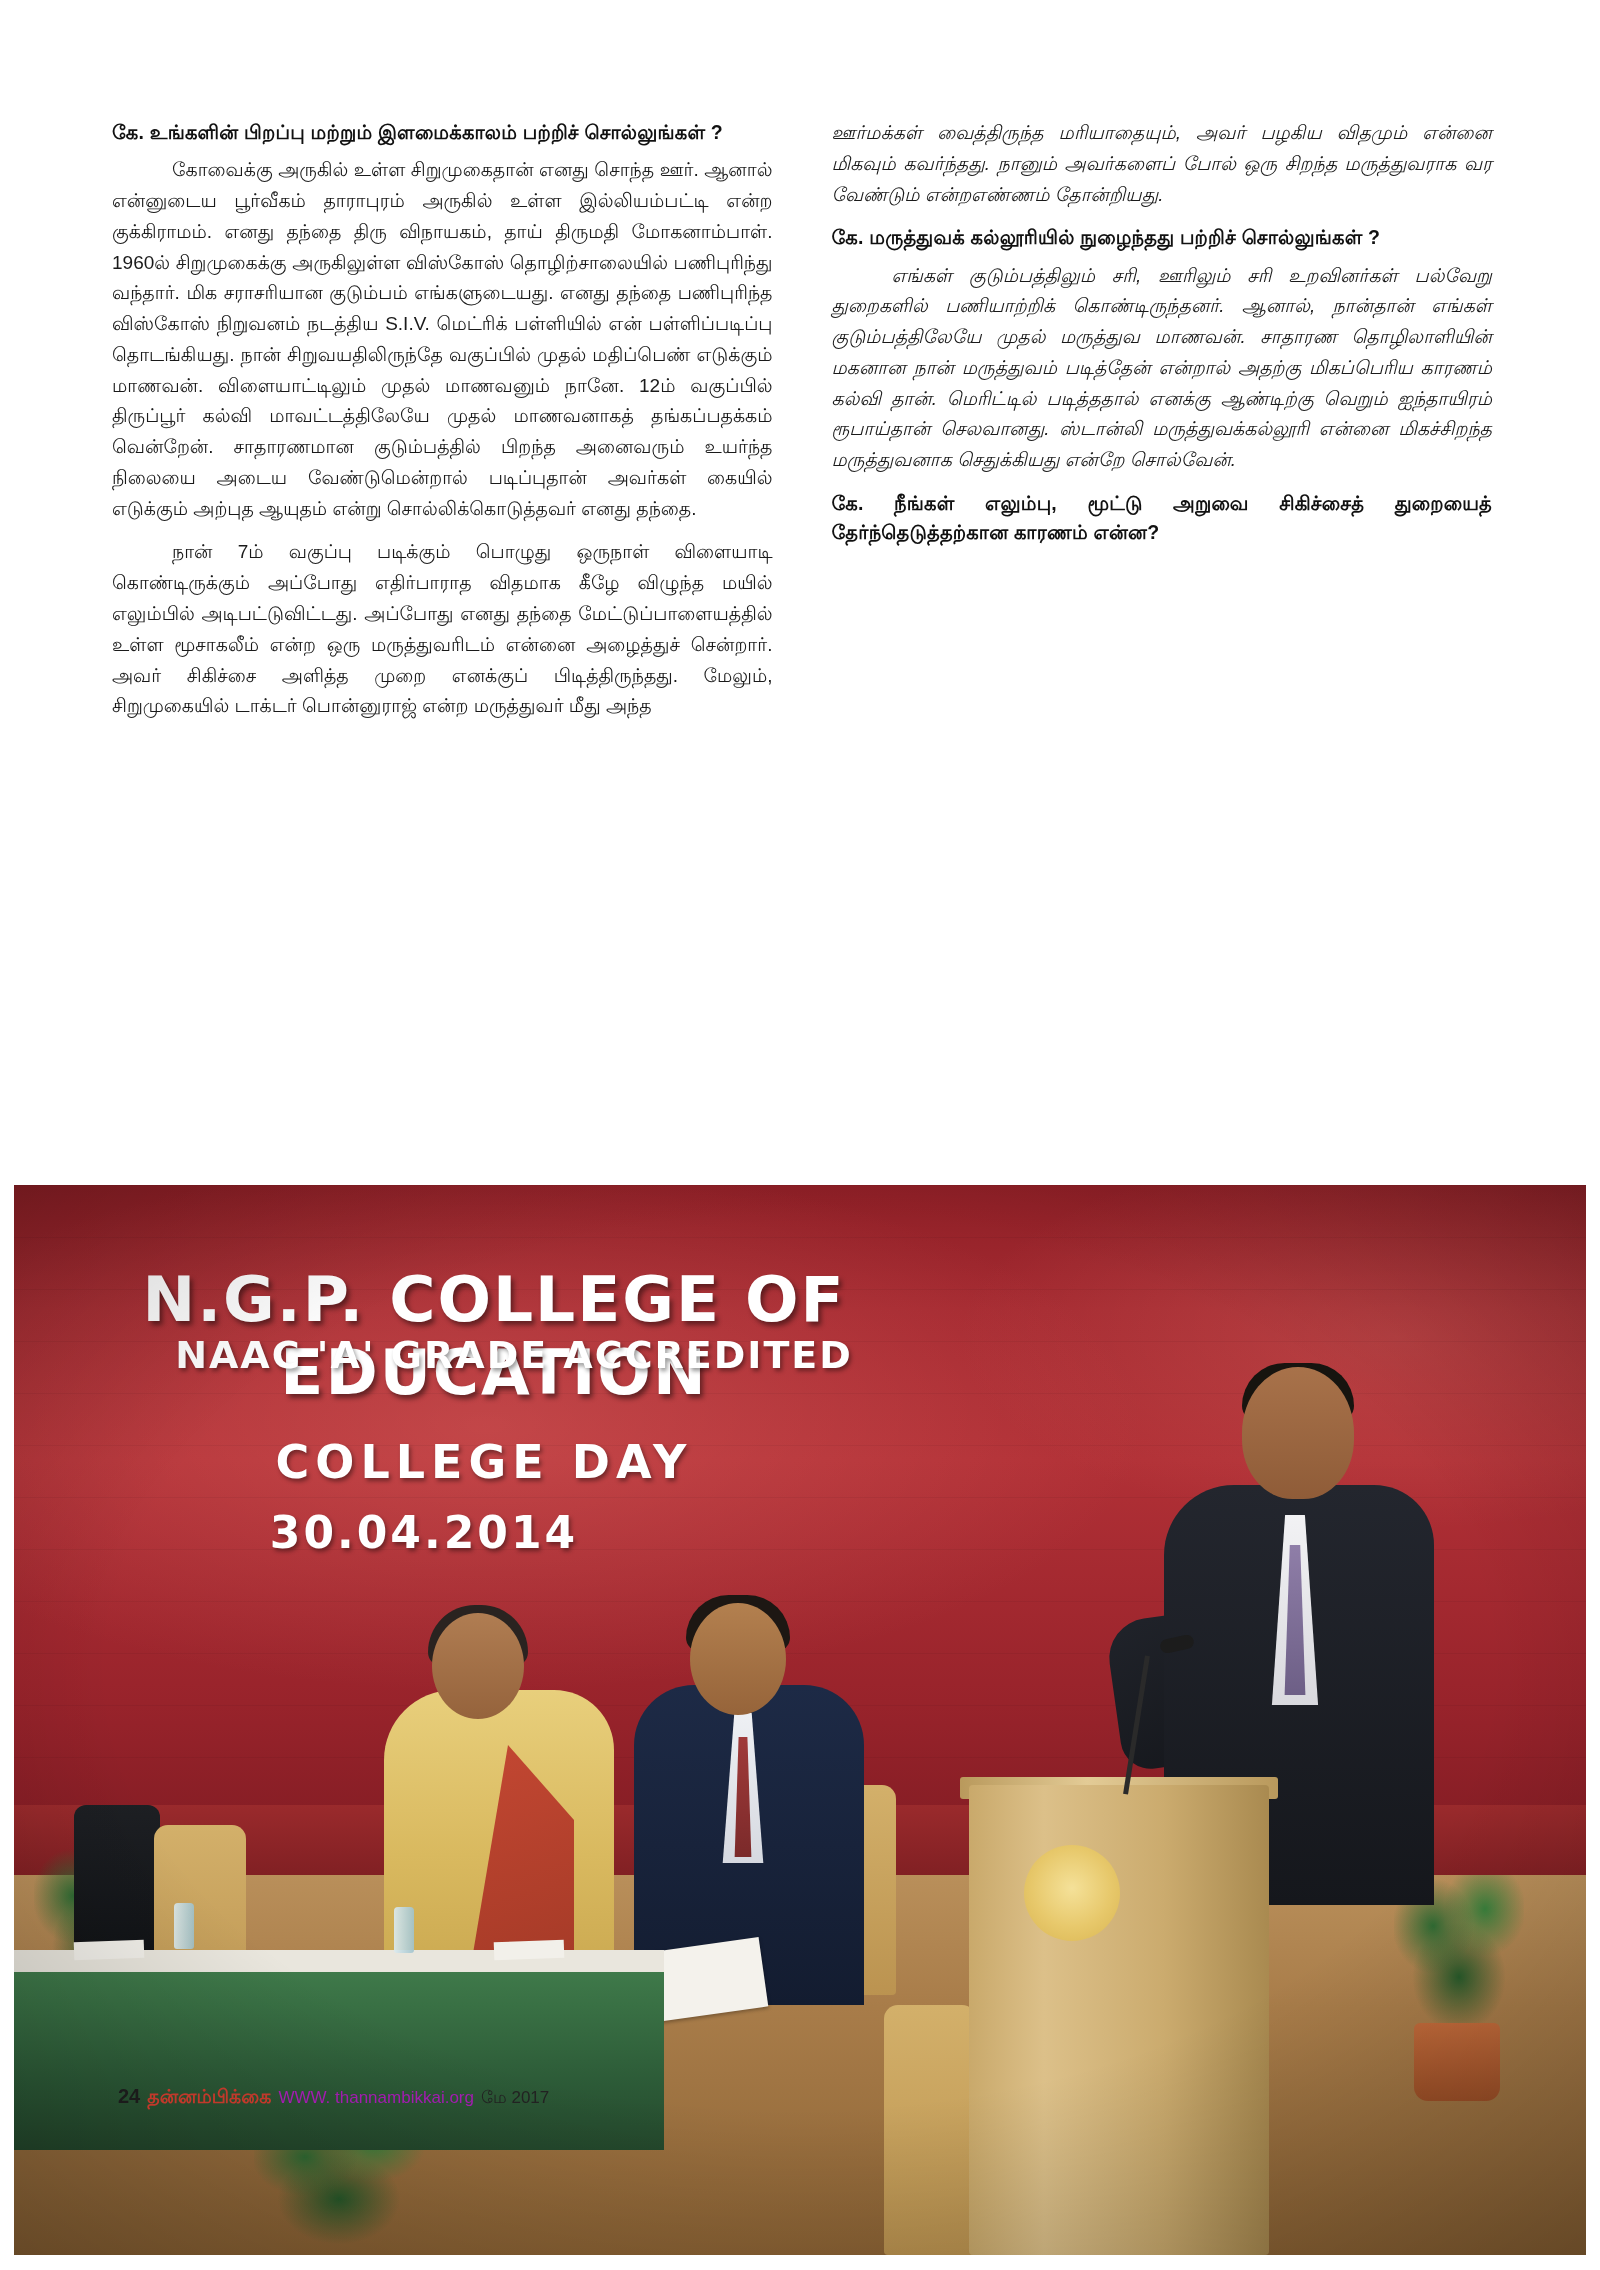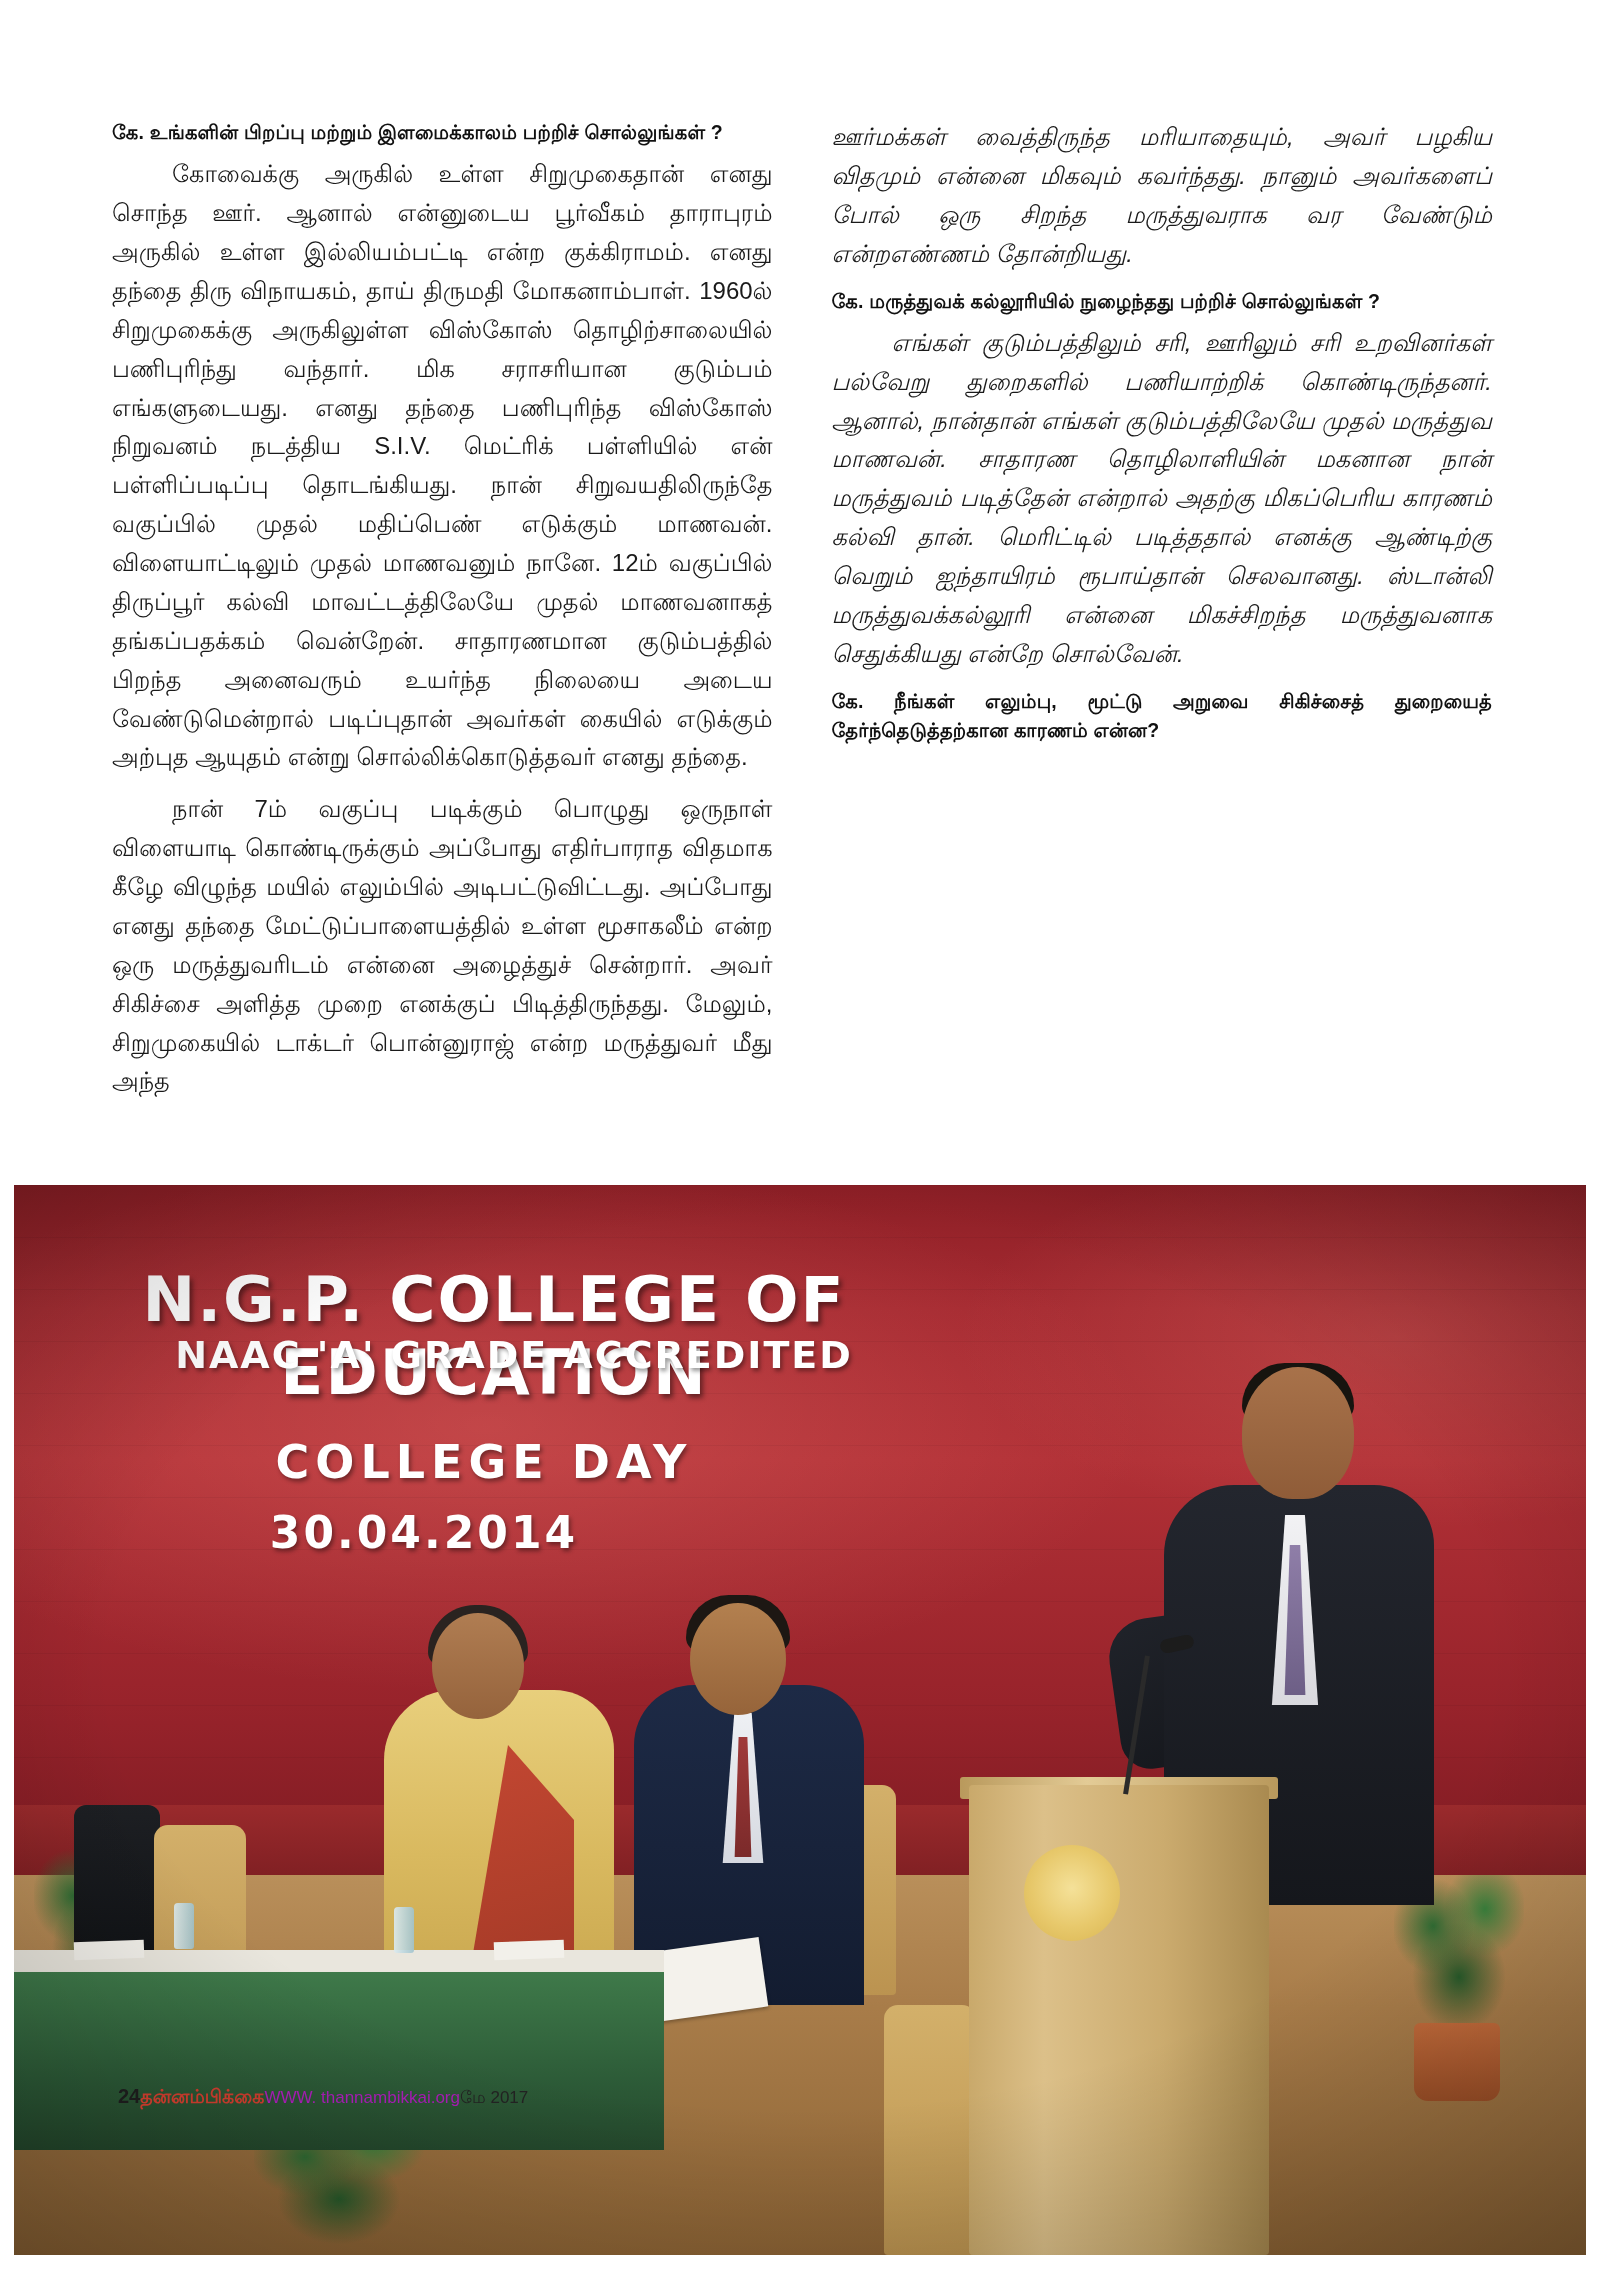--- a/index.html
+++ b/index.html
@@ -41,21 +41,21 @@
     font-weight: bold;
     color: #111;
     line-height: 1.5;
     text-align: justify;
     margin: 0 0 8px 0;
     letter-spacing: 0.2px;
   }
   .q-underline {
   }
   .p {
-    font-size: 24px;
+    font-size: 19px;
     color: #1a1a1a;
     line-height: 1.62;
     text-align: justify;
     text-justify: inter-word;
     margin: 0 0 13px 0;
     text-indent: 60px;
   }
   .p.no-indent { text-indent: 0; }
   .p.italic { font-style: italic; }
 
@@ -437,21 +437,21 @@
     background: radial-gradient(ellipse 80% 75% at 50% 45%, rgba(0,0,0,0) 55%, rgba(0,0,0,0.30) 100%);
   }
 
   
   .footer {
     position: absolute;
     left: 118px;
     top: 2085px;
     display: flex;
     align-items: baseline;
-    gap: 0;
+    gap: 7px;
     color: #1b1b1b;
     z-index: 40;
   }
   .footer .pageno {
     font-size: 20px;
     font-weight: bold;
   }
   .footer .brand {
     font-size: 19px;
     font-weight: bold;

